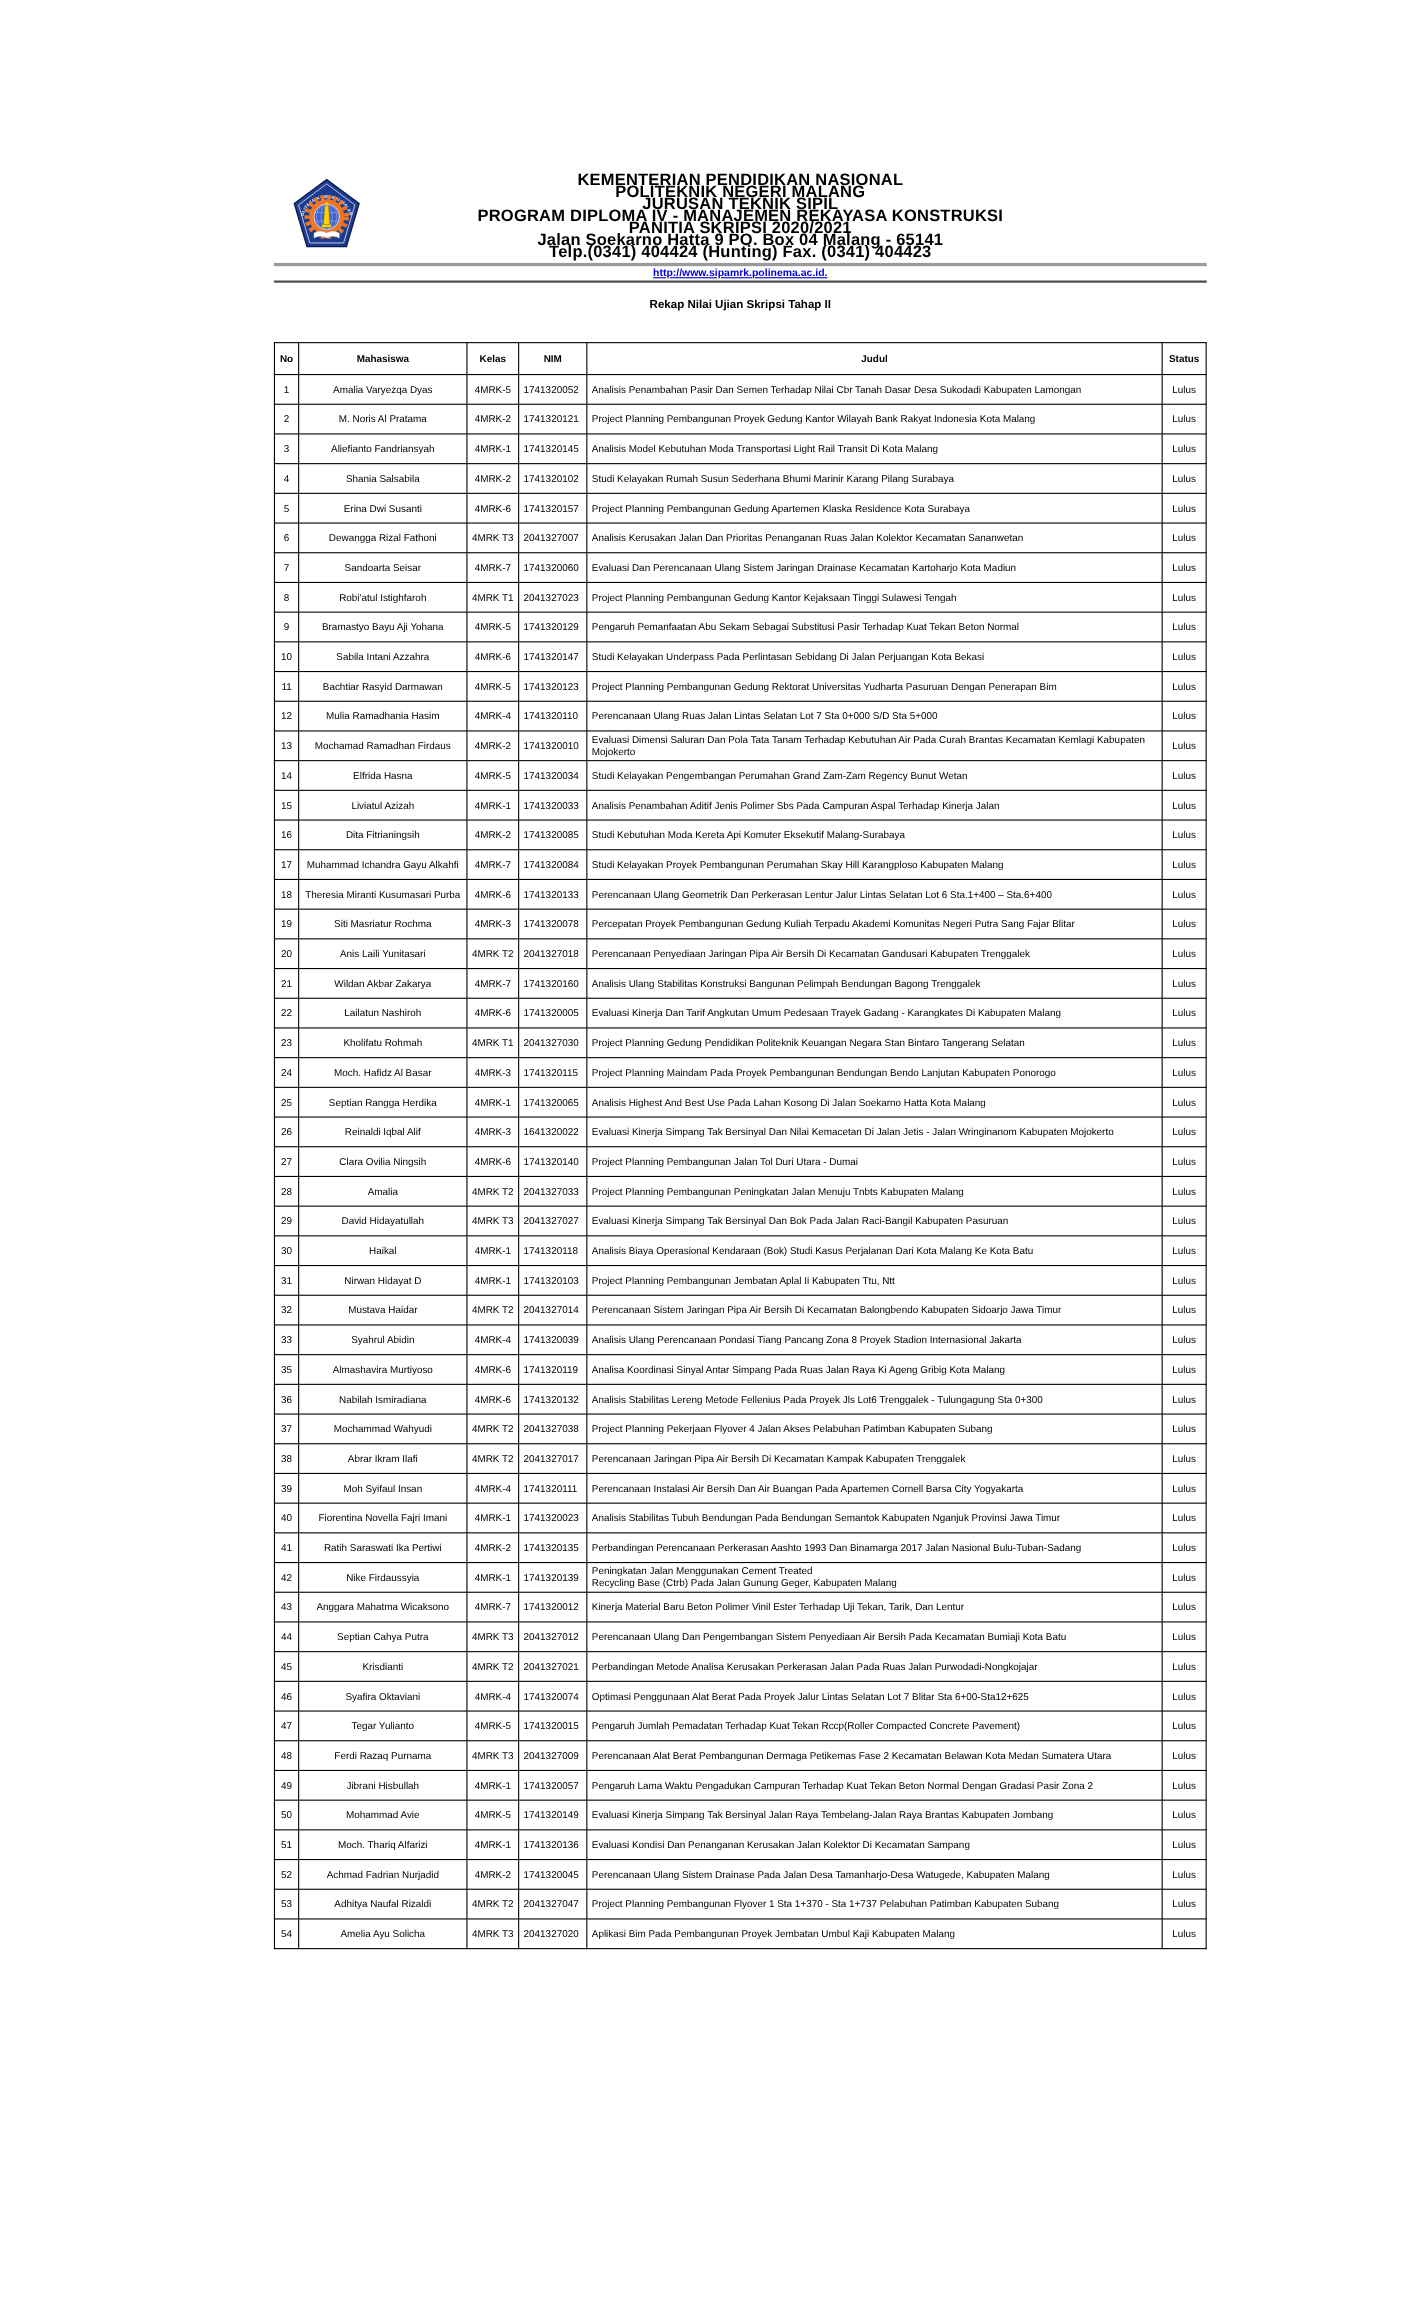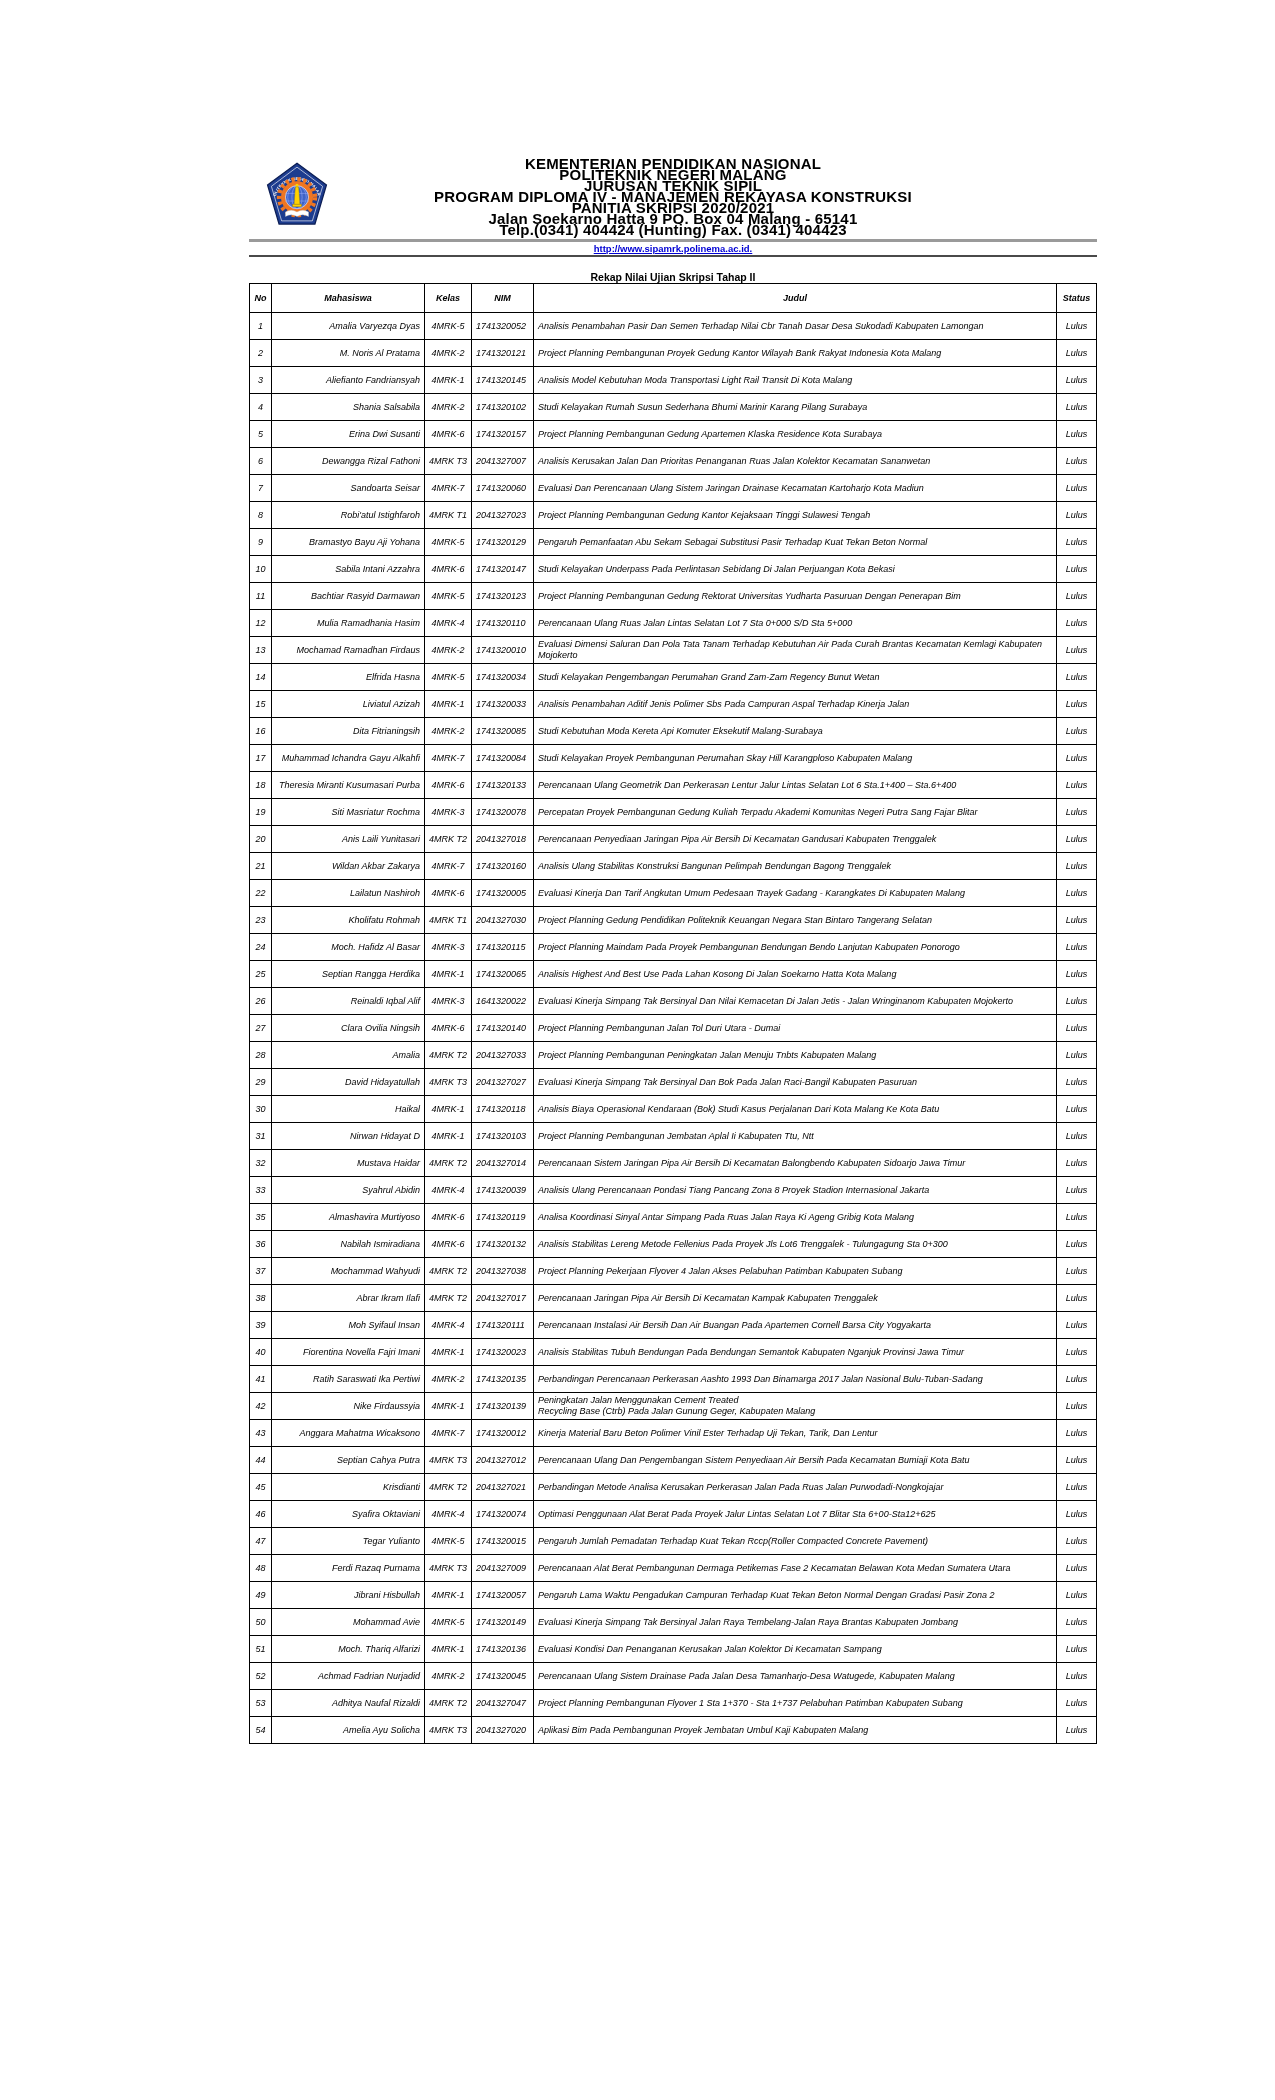--- a/index.html
+++ b/index.html
@@ -54,26 +54,25 @@
     height:0;
     border-top:2px solid #4a4a4a;
   }
   .doc-title{
     margin-top:14px;
     text-align:center;
     font-size:10.5px;
     font-weight:bold;
   }
   table.results{
-    margin-top:0;
+    margin-top:28px;
     width:848px;
     border-collapse:collapse;
     table-layout:fixed;
     font-size:9px;
-    font-style:italic;
   }
   table.results th,
   table.results td{
     border:1px solid #000;
     padding:2px 4px;
     line-height:11px;
     vertical-align:middle;
     overflow:hidden;
   }
   table.results th{
@@ -83,21 +82,21 @@
     font-size:9px;
   }
   table.results td{height:22px;}
   col.c-no{width:22px;}
   col.c-name{width:153px;}
   col.c-kelas{width:47px;}
   col.c-nim{width:62px;}
   col.c-judul{width:auto;}
   col.c-status{width:40px;}
   td.c0{text-align:center;}
-  td.c1{text-align:right;}
+  td.c1{text-align:center;}
   td.c2{text-align:center;white-space:nowrap;}
   td.c3{text-align:left;white-space:nowrap;}
   td.c4{text-align:left;white-space:pre-line;}
   td.c5{text-align:center;}
 </style>
 </head>
 <body>
 
 <div class="page">
   <div class="content">

